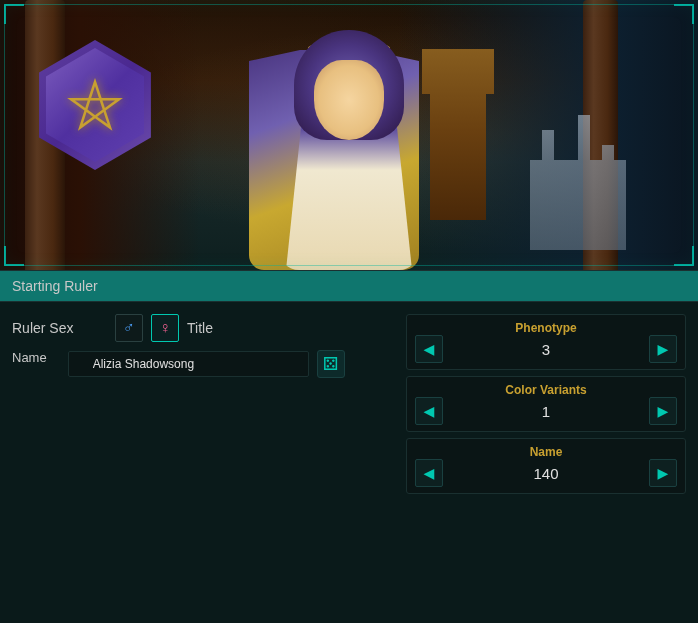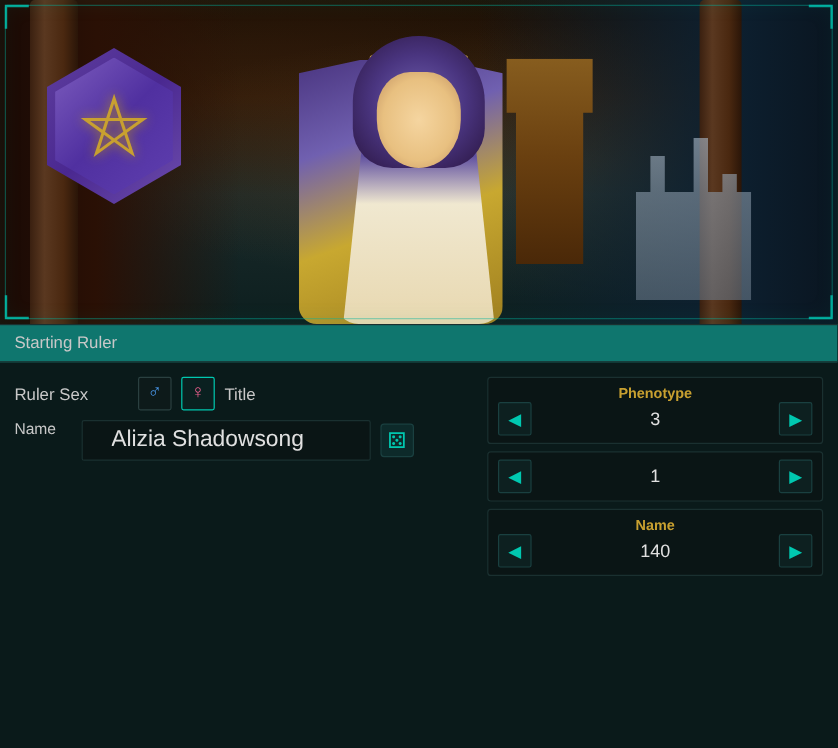--- a/index.html
+++ b/index.html
@@ -309,21 +309,21 @@
       display: flex;
       align-items: center;
       gap: 8px;
     }
 
     .text-input {
       background: #0a1515;
       border: 1px solid #1a3030;
       color: #e0e0e0;
       padding: 5px 24px;
-      font-size: 19px;
+      font-size: 12px;
       width: 241px;
       outline: none;
       border-radius: 2px;
     }
 
     .dice-btn {
       width: 28px;
       height: 28px;
       background: #0d2a2a;
       border: 1px solid #1a4040;
@@ -473,20 +473,21 @@
           <span>◀</span>
         </div>
         <span class="stat-value">3</span>
         <div class="arrow-btn">
           <span>▶</span>
         </div>
       </div>
     </div>
 
     <div class="stat-block">
+      <span class="stat-title">Color Variants</span>
       <div class="stat-controls">
         <div class="arrow-btn">
           <span>◀</span>
         </div>
         <span class="stat-value">1</span>
         <div class="arrow-btn">
           <span>▶</span>
         </div>
       </div>
     </div>

